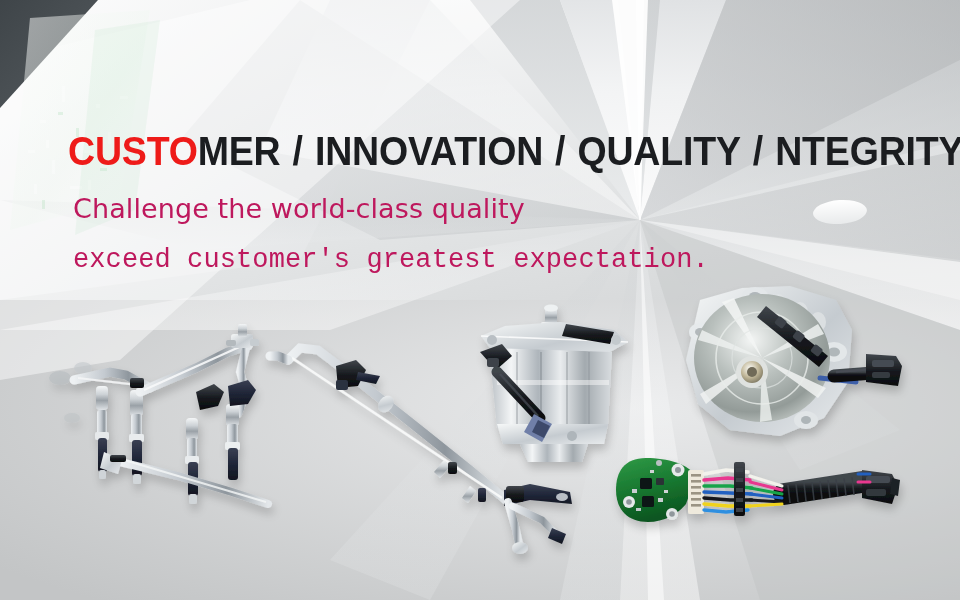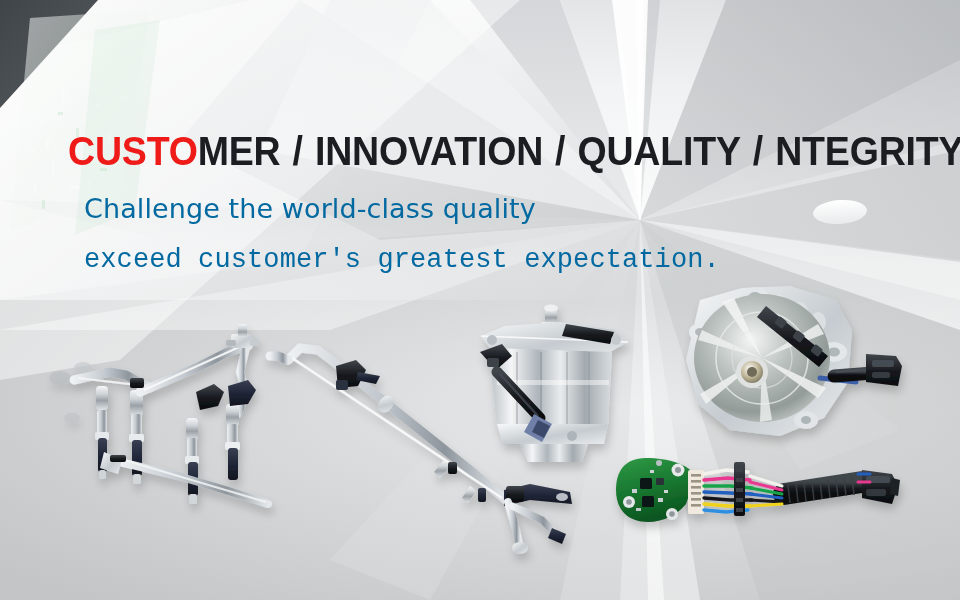--- a/index.html
+++ b/index.html
@@ -50,26 +50,26 @@
   }
   #headline .hl-red { color: #ee1b19; }
   #headline .hl-dark { color: #1b1d20; }
   #headline .hl-sep {
     color: #1b1d20;
     padding: 0 2px;
   }
 
   .subline {
     position: absolute;
-    left: 84px;
+    left: 73px;
     white-space: nowrap;
     font-family: "DejaVu Sans", "Liberation Sans", sans-serif;
     font-size: 27px;
     font-weight: 400;
-    color: #0369a1;
+    color: #be185d;
     letter-spacing: 0.1px;
   }
   #subline-1 { top: 193px; }
   #subline-2 { top: 245px; font-family: Liberation Mono, monospace; }
 </style>
 </head>
 <body>
 
 <div id="banner">
 

